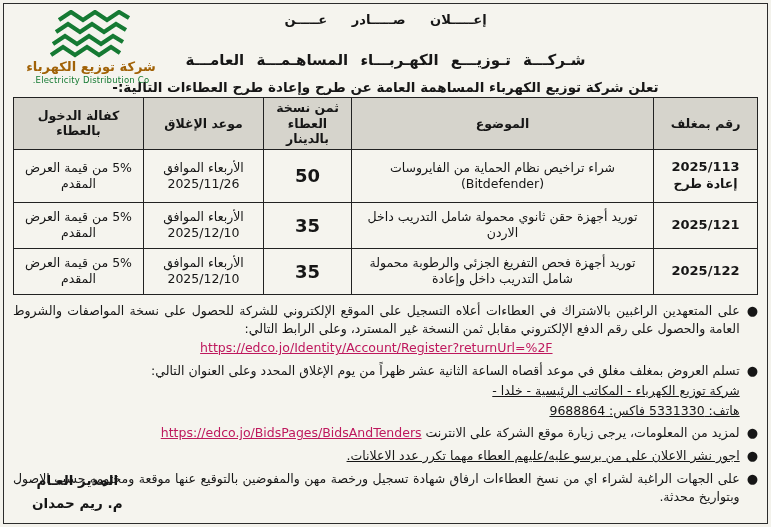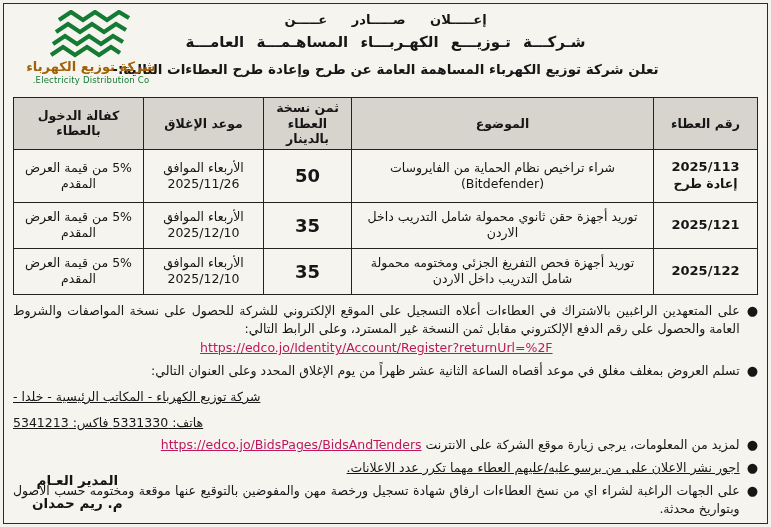--- a/index.html
+++ b/index.html
@@ -22,21 +22,21 @@
   .masthead { position: relative; height: 88px; }
   .logo {
     position: absolute; top: 1px; left: 2px; width: 152px;
     text-align: center;
   }
   .logo svg { display: block; margin: 0 auto; }
   .logo-ar { color: #a16207; font-weight: bold; font-size: 13px; margin-top: 1px; }
   .logo-en { color: #157a33; font-size: 8.5px; letter-spacing: .2px; margin-top: 1px; }
   .titles { text-align: center; padding-top: 3px; }
   .t1 { font-size: 13px; font-weight: bold; word-spacing: 20px; }
-  .t2 { font-size: 15px; font-weight: bold; word-spacing: 7px; margin-top: 6px; }
+  .t2 { font-size: 15px; font-weight: bold; word-spacing: 7px; margin-top: 24px; }
   .t3 { font-size: 13.5px; font-weight: bold; margin-top: 10px; }
   
   table { width: 100%; border-collapse: collapse; table-layout: fixed; }
   th, td {
     border: 1.5px solid #222;
     text-align: center; vertical-align: middle;
     padding: 2px 4px;
     overflow: hidden;
   }
   th { background: #d6d4cc; font-size: 12.5px; font-weight: bold; height: 36px; line-height: 1.25; }
@@ -48,21 +48,21 @@
   .price { font-weight: bold; font-size: 18px; }
   
   .notes { margin-top: 7px; display: flex; flex-direction: column; gap: 5px; font-size: 12.5px; }
   .note { display: flex; gap: 7px; align-items: flex-start; }
   .bullet { flex: 0 0 auto; font-size: 13px; line-height: 17px; }
   .note-body { flex: 1 1 auto; line-height: 1.42; }
   .just { text-align: justify; margin: 0; }
   .plain { text-align: right; margin: 0; }
   .center { text-align: center; margin-top: 2px; }
   .url { color: #be185d; text-decoration: underline; display: inline-block; }
-  .addr { text-align: left; text-decoration: underline; margin-top: 8px; }
+  .addr { text-align: right; text-decoration: underline; margin-top: 2px; }
   .ul { text-decoration: underline; }
   
   .signature {
     position: absolute; left: 28px; bottom: 7px;
     text-align: center; font-weight: bold; font-size: 13.5px; line-height: 1.75;
   }
 </style>
 </head>
 <body>
 
@@ -91,21 +91,21 @@
   <table>
     <colgroup>
       <col style="width:104px">
         <col style="width:302px">
         <col style="width:88px">
         <col style="width:120px">
         <col style="width:130px">
     </colgroup>
     <thead>
       <tr>
-        <th>رقم العطاء</th>
+        <th>رقم بمغلف</th>
         <th>الموضوع</th>
         <th>ثمن نسخة العطاء بالدينار</th>
         <th>موعد الإغلاق</th>
         <th>كفالة الدخول بالعطاء</th>
       </tr>
     </thead>
     <tbody>
       <tr class="r1">
         <td>
           <div class="num" dir="ltr">2025/113</div>
@@ -130,21 +130,21 @@
           <div>الأربعاء الموافق</div>
           <div dir="ltr">2025/12/10</div>
         </td>
         <td>5% من قيمة العرض المقدم</td>
       </tr>
       <tr class="r3">
         <td>
           <div class="num" dir="ltr">2025/122</div>
           <div class="num-note"></div>
         </td>
-        <td>توريد أجهزة فحص التفريغ الجزئي ومختومه محمولة شامل التدريب داخل الاردن</td>
+        <td>توريد أجهزة فحص التفريغ الجزئي والرطوبة محمولة شامل التدريب داخل وإعادة</td>
         <td class="price">35</td>
         <td>
           <div>الأربعاء الموافق</div>
           <div dir="ltr">2025/12/10</div>
         </td>
         <td>5% من قيمة العرض المقدم</td>
       </tr>
     </tbody>
   </table>
 
@@ -158,21 +158,21 @@
           <a class="url" dir="ltr" href="#">https://edco.jo/Identity/Account/Register?returnUrl=%2F</a>
         </div>
       </div>
     </div>
 
     <div class="note">
       <span class="bullet">●</span>
       <div class="note-body">
         <p class="plain">تسلم العروض بمغلف مغلق في موعد أقصاه الساعة الثانية عشر ظهراً من يوم الإغلاق المحدد وعلى العنوان التالي:</p>
         <div class="addr">شركة توزيع الكهرباء - المكاتب الرئيسية - خلدا -</div>
-        <div class="addr">هاتف: 5331330 فاكس: 5341213</div>
+        <div class="addr">هاتف: 5331330 فاكس: 9688864</div>
       </div>
     </div>
 
     <div class="note">
       <span class="bullet">●</span>
       <div class="note-body">
         <p class="plain">
           <span>لمزيد من المعلومات، يرجى زيارة موقع الشركة على الانترنت</span>
           <a class="url" dir="ltr" href="#">https://edco.jo/BidsPages/BidsAndTenders</a>
         </p>

